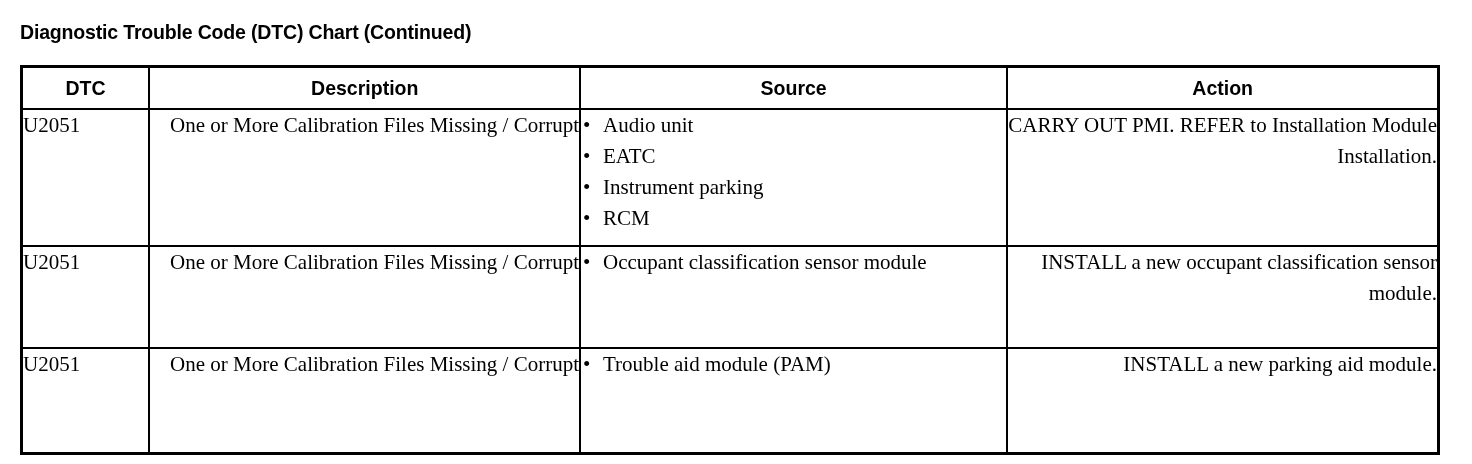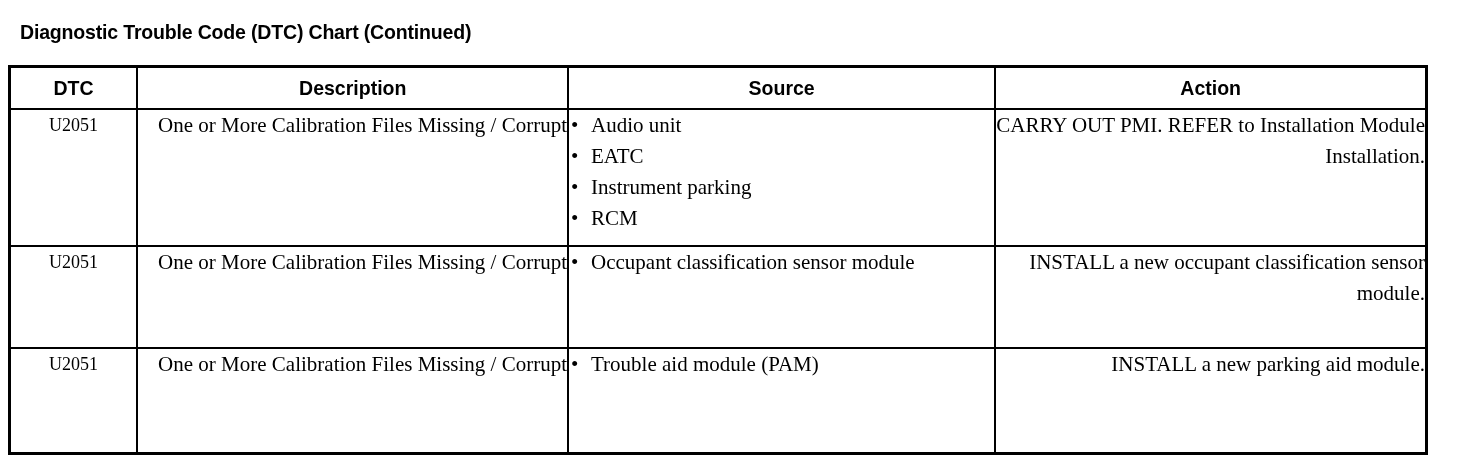--- a/index.html
+++ b/index.html
@@ -34,21 +34,21 @@
     line-height: 26px;
     letter-spacing: -0.2px;
     transform: scaleX(0.93);
     transform-origin: left top;
     white-space: nowrap;
   }
 
   
   .dtc-table-wrap {
     position: absolute;
-    left: 8px;
+    left: 20px;
     top: 55px;
     width: 1420px;
     height: 390px;
     box-sizing: border-box;
     border: 3px solid #000;
   }
   table.dtc-table {
     border-collapse: collapse;
     table-layout: fixed;
     width: 1414px;
@@ -88,22 +88,21 @@
     white-space: nowrap;
   }
   thead th .hdr-txt {
     display: inline-block;
     transform: scaleX(0.93);
     transform-origin: center center;
   }
 
   
   .cell-dtc {
-    text-align: center;
-    font-size: 18px;
+    font-size: 21px;
     line-height: 31px;
     padding-top: 12px;
   }
   .cell-text {
     font-size: 21px;
     line-height: 31px;
     padding: 12px 10px 10px 17px;
     text-align: right;
   }
   .cell-list {

